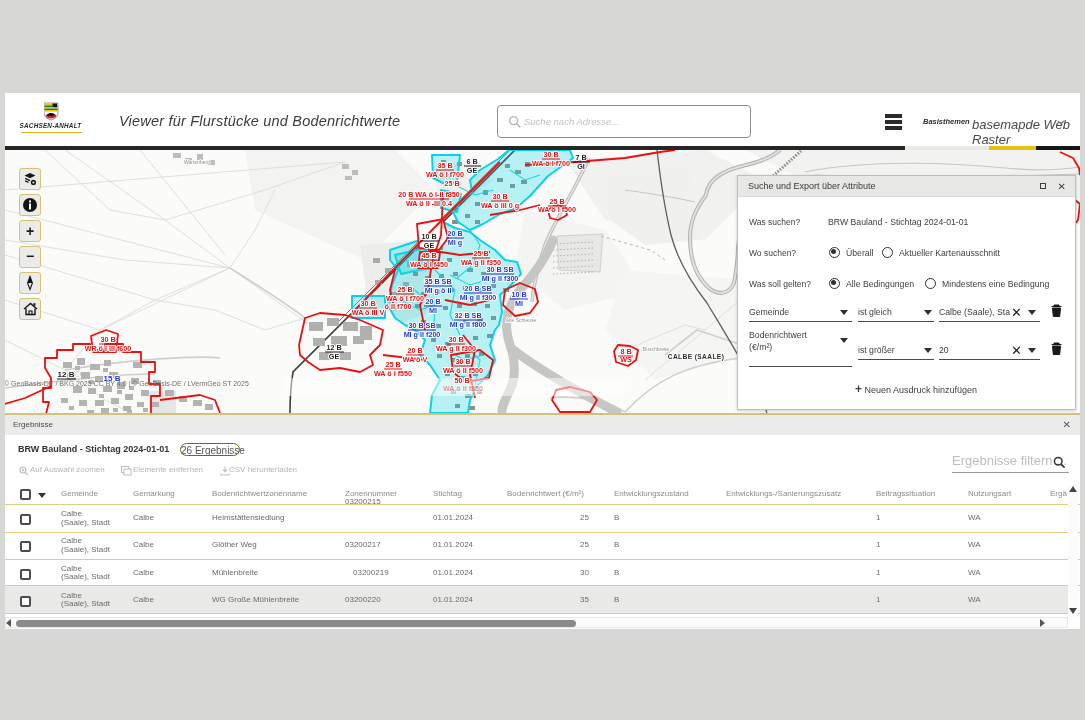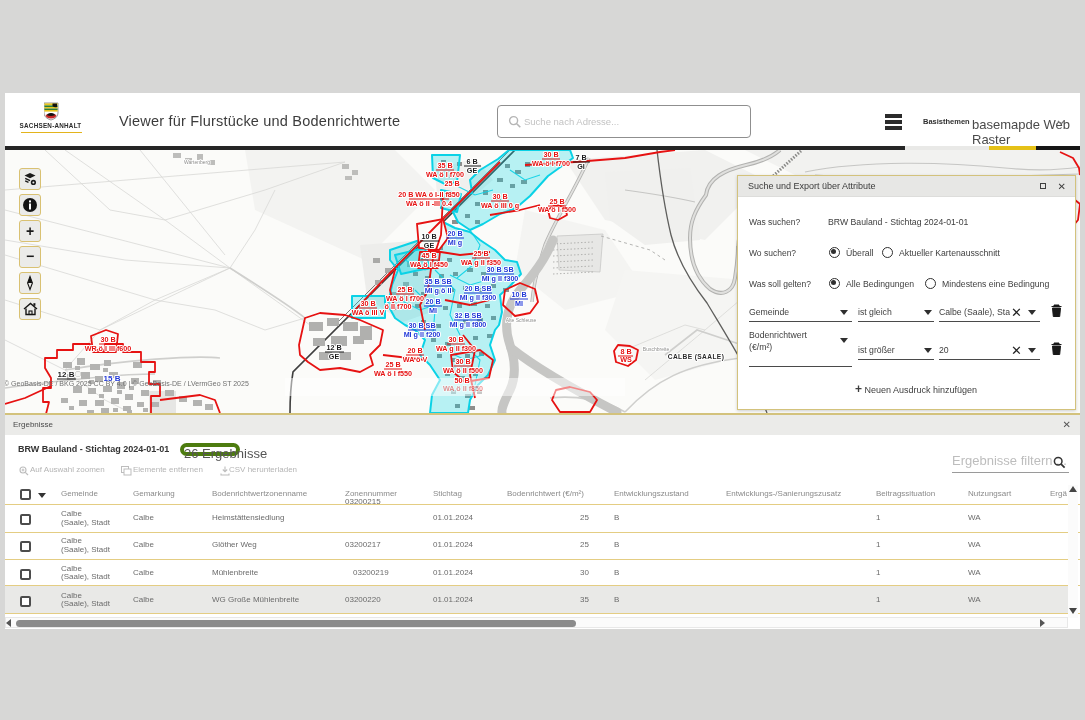--- a/index.html
+++ b/index.html
@@ -1,21 +1,21 @@
 <!DOCTYPE html>
 <html><head>
 <meta charset="utf-8">
 <style>
   * { margin:0; padding:0; box-sizing:border-box; }
   html,body { width:1085px; height:720px; background:#d7d7d6; overflow:hidden;
     font-family:"Liberation Sans", sans-serif; }
   .abs { position:absolute; }
   #app { position:absolute; left:5px; top:93px; width:1075px; height:536px; background:#fff; }
   
-  #hdr { position:absolute; left:0; top:0; width:1075px; height:53px; background:#fff; }
+  #hdr { position:absolute; left:0; top:0; width:1075px; height:53px; background:#fff;font-style:italic; }
   #title { position:absolute; left:114px; top:20px; font-size:14.5px; color:#3c3c3c; letter-spacing:.2px; }
   #searchbox { position:absolute; left:492px; top:12px; width:254px; height:33px; border:1px solid #8f8f8f; border-radius:4px; background:#fff; }
   #searchbox .ph { position:absolute; left:26px; top:10px; font-size:9.5px; color:#c2c2c2; }
   #loadbar { position:absolute; left:0; top:53px; width:1075px; height:4px; background:#e9e9e7; }
   
   #map { position:absolute; left:0; top:57px; width:1075px; height:263px; overflow:hidden; background:#fbfbf9; }
   .mbtn { position:absolute; left:14px; width:22px; height:22px; background:#ebebe9; border:1px solid #d9c172; border-radius:3px; text-align:center; }
   #attrib { position:absolute; left:-1px; top:229.5px; font-size:7px; color:#707070; white-space:nowrap; }
   
   #panel { position:absolute; left:732px; top:82px; width:339px; height:235px; background:#fff; border:1px solid #d3c27c; box-shadow:0 1px 3px rgba(0,0,0,.18); }
@@ -553,21 +553,21 @@
 
     <div class="pval" style="left:117px;top:206px;font-size:9px"><span style="font-size:12px;font-weight:bold">+</span> Neuen Ausdruck hinzufügen</div>
   </div>
 
   <div id="res">
     <div class="bar">
       <div class="t">Ergebnisse</div>
       <div class="x">✕</div>
     </div>
     <div class="abs" style="left:13px;top:29px;font-size:9px;font-weight:bold;color:#333">BRW Bauland - Stichtag 2024-01-01</div>
-    <div class="abs" style="left:175px;top:28px;width:60px;height:13px;border:4px solid #4d7c0f;border-radius:7px;text-align:left;font-size:13px;color:#555;line-height:13px;white-space:nowrap">26 Ergebnisse</div>
+    <div class="abs" style="left:175px;top:28px;width:60px;height:13px;border:1px solid #4d7c0f;border-radius:7px;text-align:left;font-size:10px;color:#555;line-height:13px;white-space:nowrap">26 Ergebnisse</div>
 
     <svg class="abs" style="left:14px;top:51px" width="10" height="10" viewBox="0 0 10 10">
         <circle cx="4" cy="4" r="3" fill="none" stroke="#bdbdbd" stroke-width="1.1"></circle>
         <line x1="6.3" y1="6.3" x2="9" y2="9" stroke="#bdbdbd" stroke-width="1.2"></line>
         <line x1="2.6" y1="4" x2="5.4" y2="4" stroke="#bdbdbd" stroke-width="1"></line>
         <line x1="4" y1="2.6" x2="4" y2="5.4" stroke="#bdbdbd" stroke-width="1"></line>
       </svg>
     <div class="toolit" style="left:25px;top:50px">Auf Auswahl zoomen</div>
     <svg class="abs" style="left:116px;top:51px" width="11" height="10" viewBox="0 0 11 10">
         <rect x="0.5" y="0.5" width="7" height="6" fill="none" stroke="#bdbdbd" stroke-width="1"></rect>

